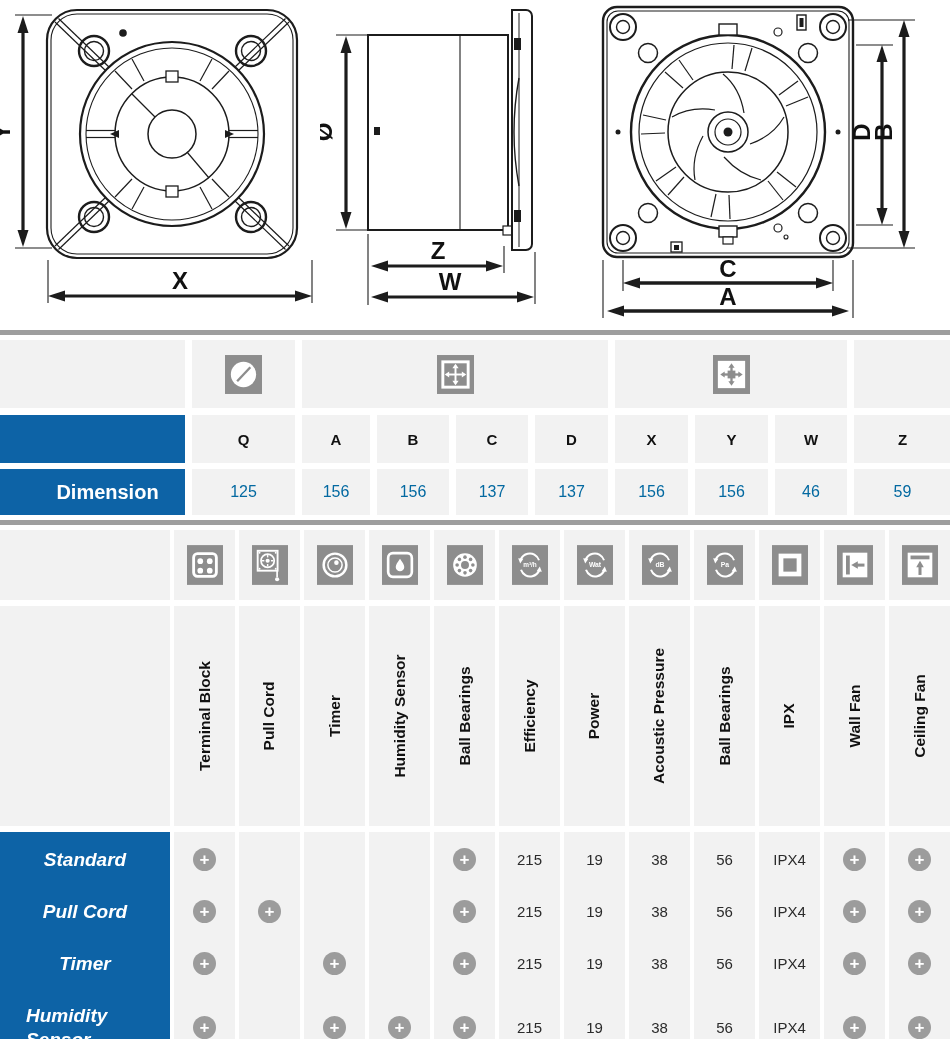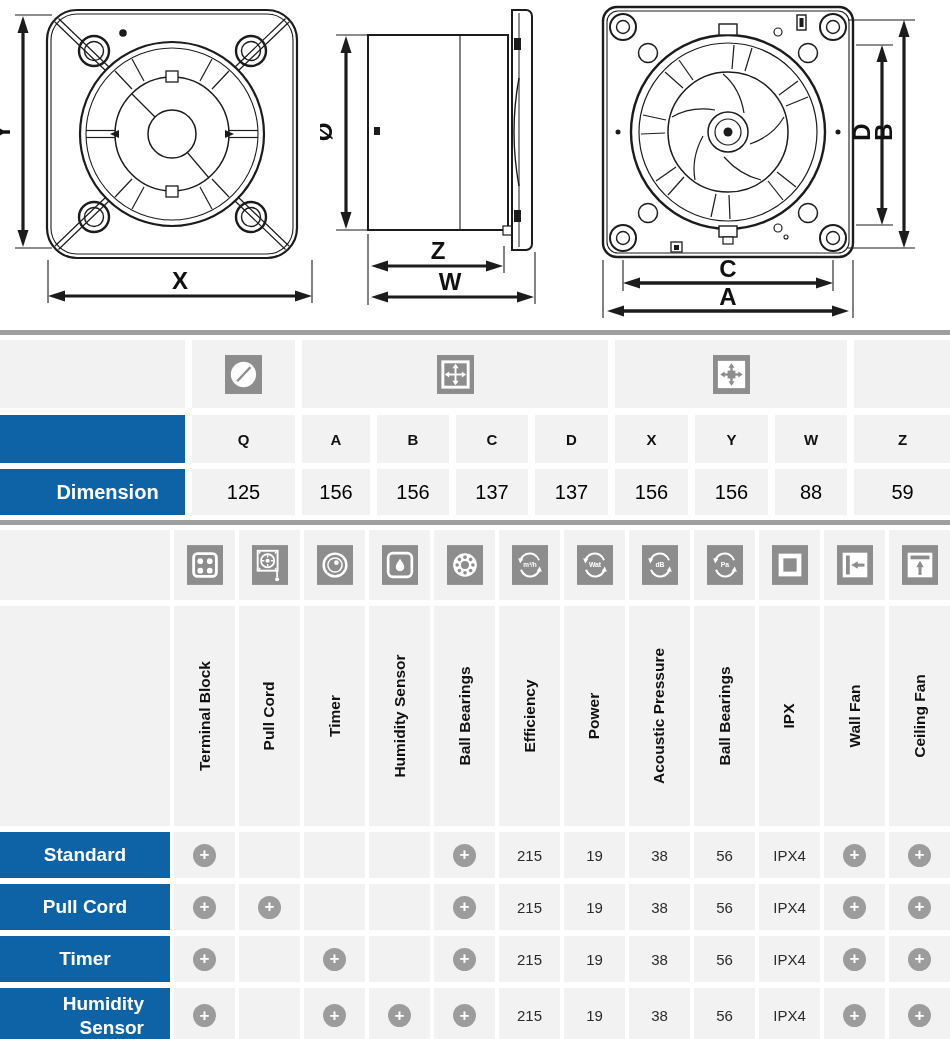--- a/index.html
+++ b/index.html
@@ -16,33 +16,33 @@
 
   
   .dtable { position:absolute; left:0; top:340px; width:951px; }
   .drow { display:grid; grid-template-columns:185px 103px 68px 72px 72px 73px 73px 73px 72px 97px; column-gap:7px; }
   .drow-icons { height:68px; margin-bottom:7px; }
   .drow-head { height:48px; margin-bottom:6px; }
   .drow-vals { height:46px; }
   .cell { background:var(--cell-gray); display:flex; align-items:center; justify-content:center; }
   .blue { background:var(--accent-blue); color:#fff; }
   .dhead { font-weight:bold; font-size:15px; color:#111; }
-  .dval { font-size:20px; color:#000000; }
+  .dval { font-size:16px; color:#0369a1; }
   .dim-label { font-weight:bold; font-size:20px;padding-left:30px; }
   .span4 { grid-column:span 4; } .span3 { grid-column:span 3; }
 
   
   .ftable { position:absolute; left:0; top:530px; width:950px; }
   .frow { display:grid; grid-template-columns:170px repeat(12,61px); column-gap:4px; margin-bottom:6px; }
   .frow-icons { height:70px; }
   .frow-labels { height:220px; }
   .frow-data { height:46px; }
   .frow-data-last { height:51px; margin-bottom:0; }
   .vlab { transform:rotate(-90deg); white-space:nowrap; font-weight:bold; font-size:15.5px; color:#111; }
-  .rowlab { font-weight:bold; font-size:19px; text-align:right; line-height:1.25; padding:4px 26px; }
+  .rowlab { font-weight:bold; font-size:19px; text-align:left; line-height:1.25; padding:16px 26px;font-style:italic; }
   .fval { font-size:15px; color:#2b2b2b; }
   .plus { display:flex; align-items:center; justify-content:center; width:23px; height:23px; border-radius:50%; background:var(--plus-gray); color:#fff; font-size:17px; font-weight:bold; line-height:1; padding-bottom:1px; }
 
   
   .k  { stroke:var(--drawing-ink); fill:none; }
   .kf { fill:var(--drawing-ink); stroke:none; }
   .kw { stroke:var(--drawing-ink); fill:#fff; }
   .dimtxt { font-family:"Liberation Sans",sans-serif; font-weight:bold; font-size:24px; fill:#111; }
   .g  { fill:var(--icon-gray); }
   .w  { fill:#fff; }
@@ -292,21 +292,21 @@
 
   <div class="drow drow-vals">
     <div class="cell blue dim-label">Dimension</div>
     <div class="cell dval">125</div>
     <div class="cell dval">156</div>
     <div class="cell dval">156</div>
     <div class="cell dval">137</div>
     <div class="cell dval">137</div>
     <div class="cell dval">156</div>
     <div class="cell dval">156</div>
-    <div class="cell dval">88</div>
+    <div class="cell dval">46</div>
     <div class="cell dval">59</div>
   </div>
 </div>
 
 <div class="divider" id="divider2"></div>
 
 <div class="ftable">
 
   <div class="frow frow-icons">
     <div class="cell"></div>

